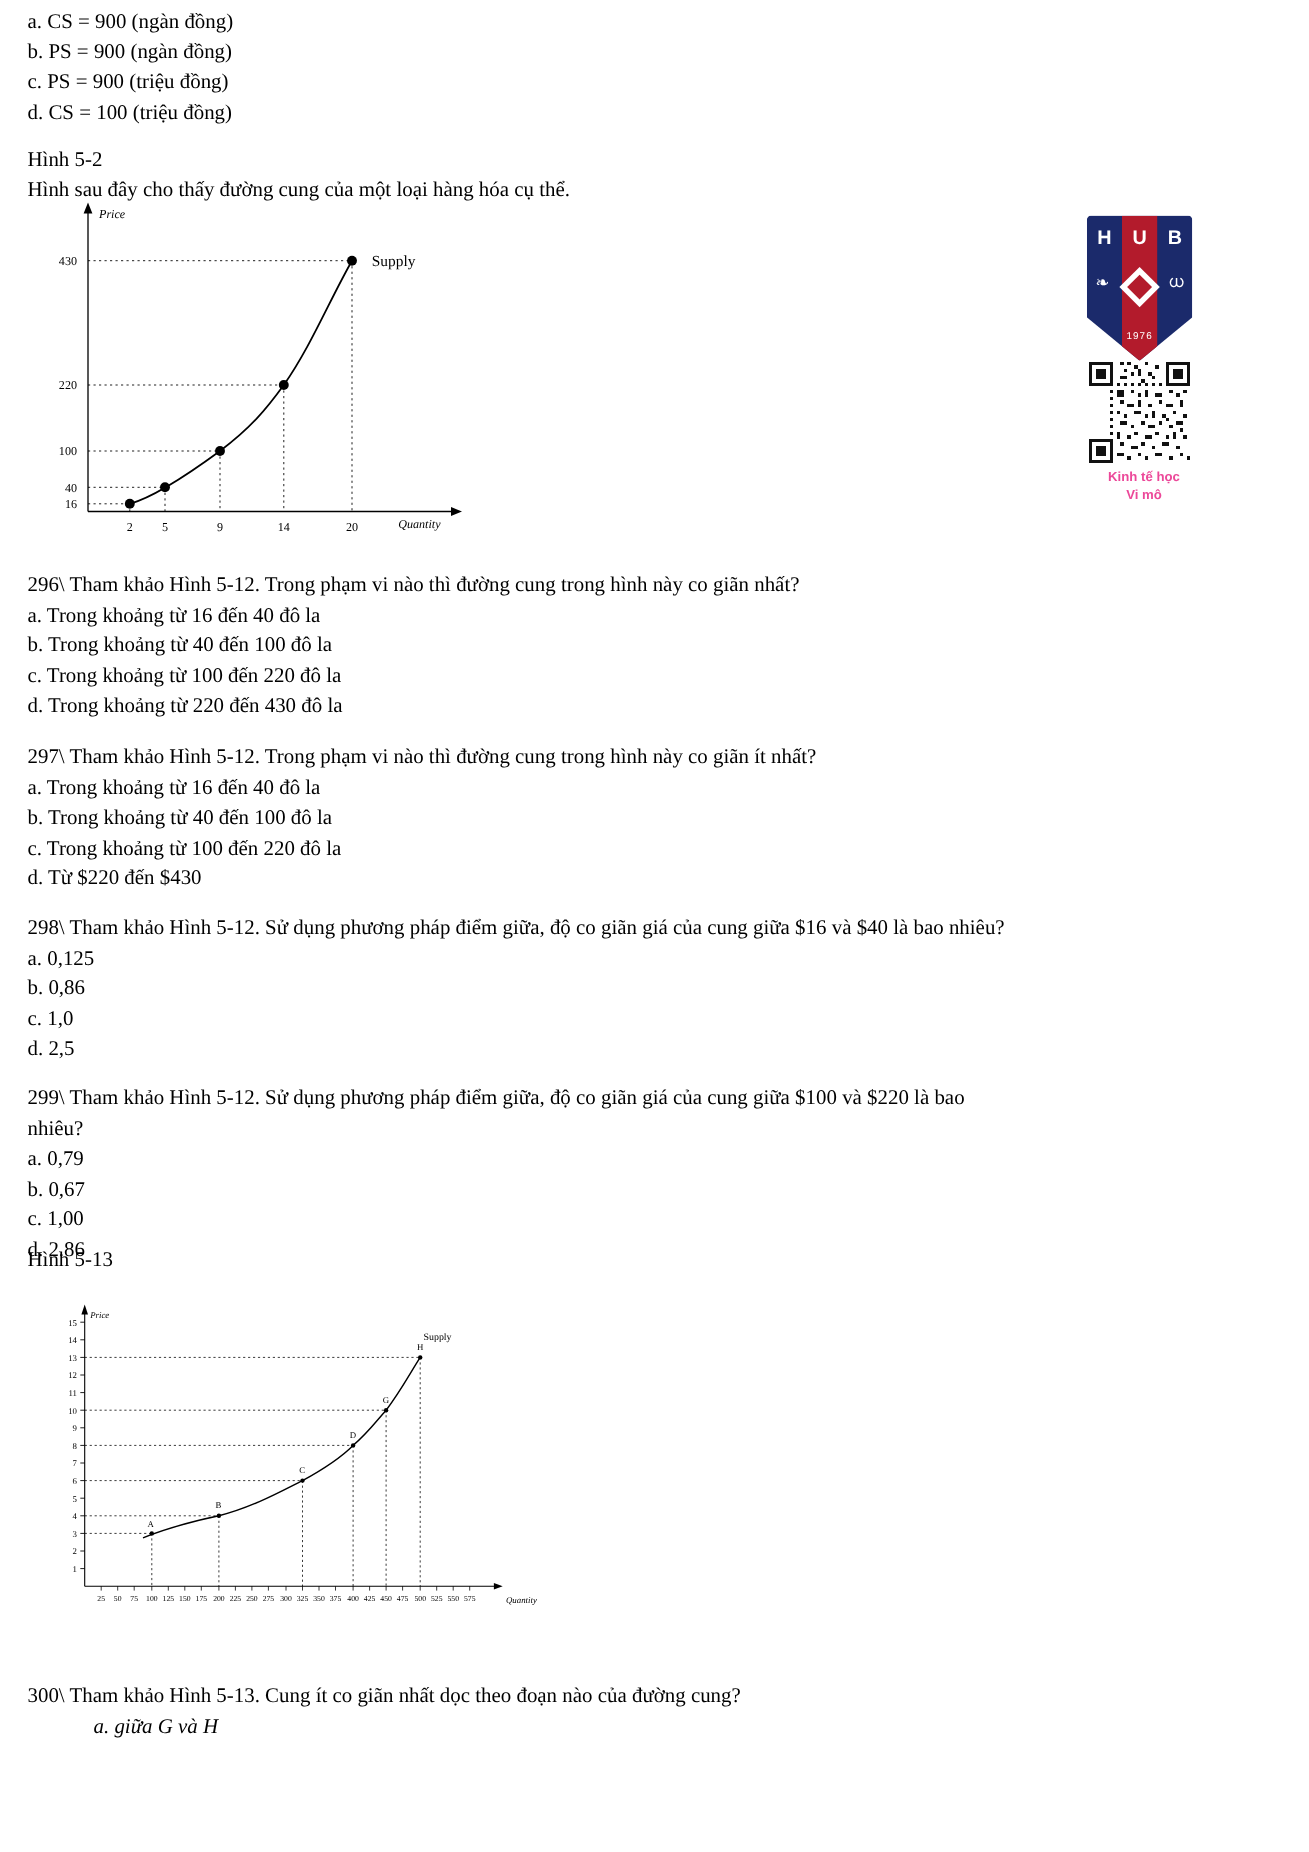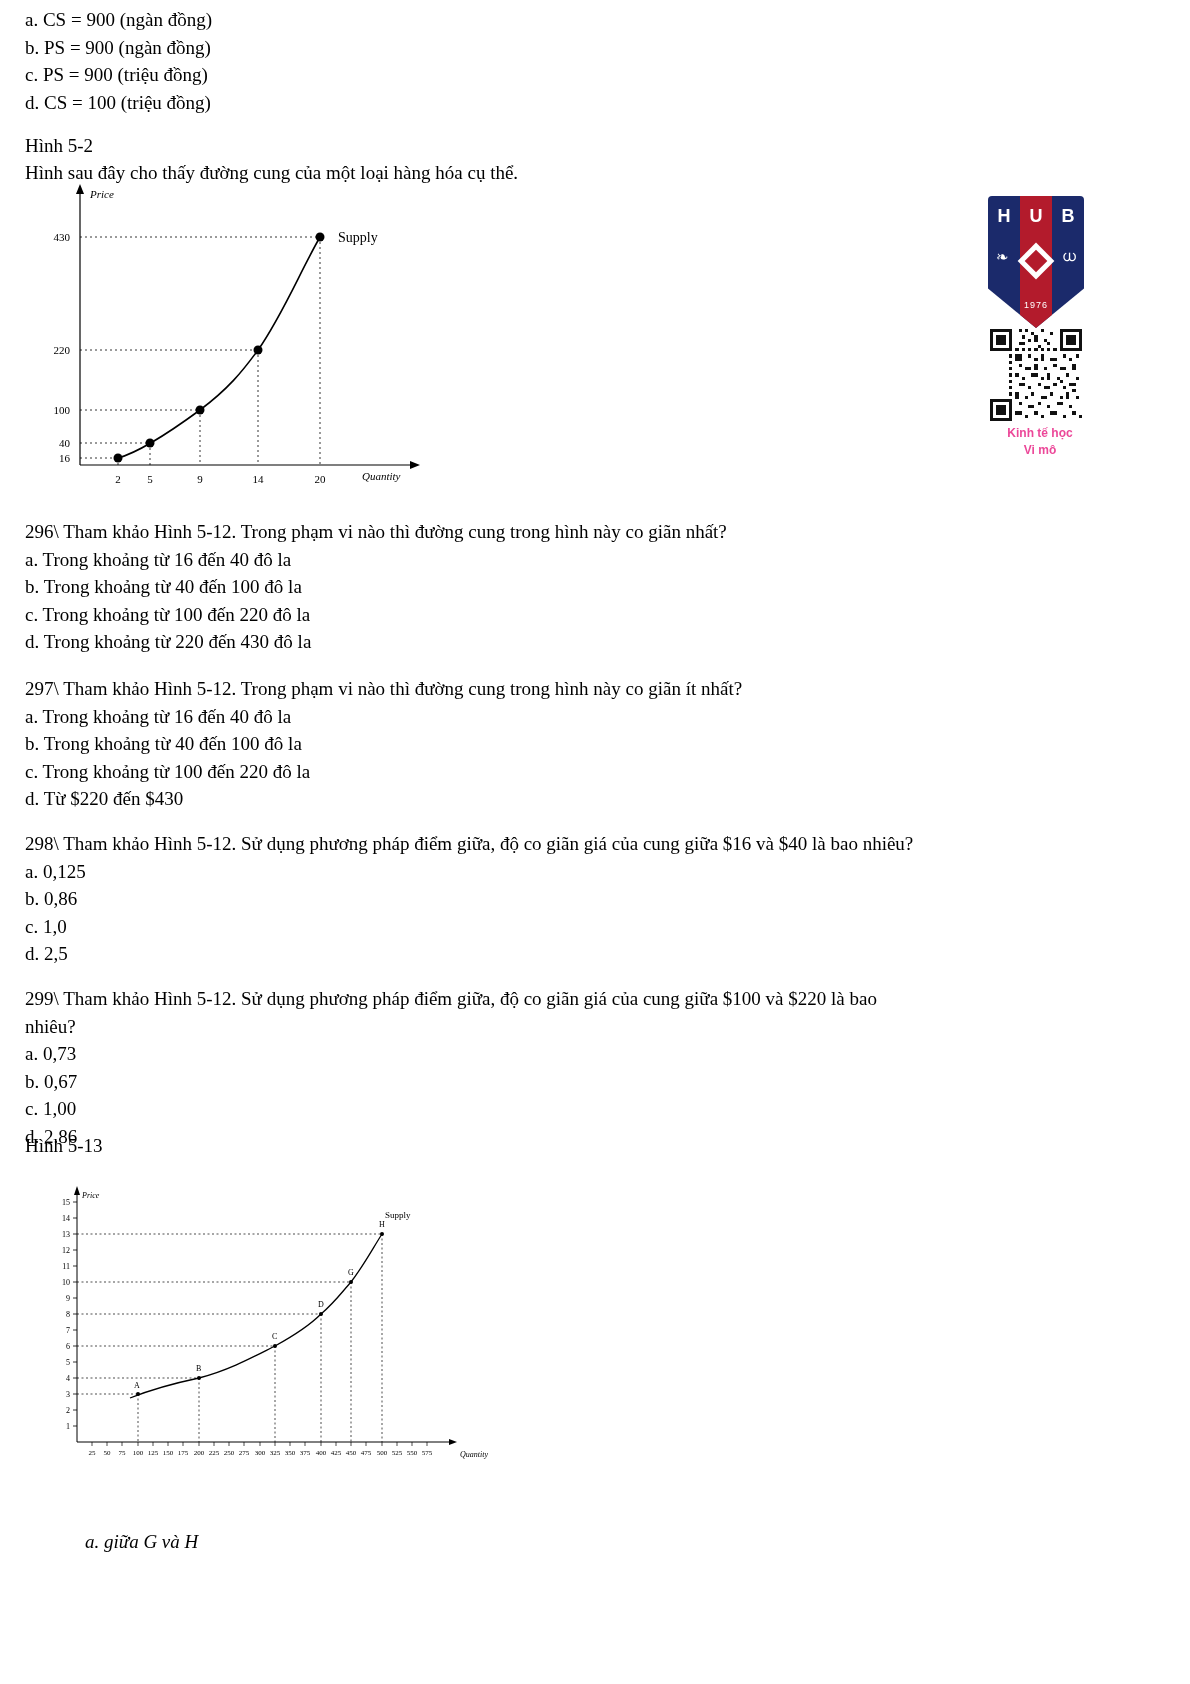--- a/index.html
+++ b/index.html
@@ -349,21 +349,21 @@
     <p class="ans">298\ Tham khảo Hình 5-12. Sử dụng phương pháp điểm giữa, độ co giãn giá của cung giữa $16 và $40 là bao nhiêu?</p>
     <p class="ans">a. 0,125</p>
     <p class="ans">b. 0,86</p>
     <p class="ans">c. 1,0</p>
     <p class="ans">d. 2,5</p>
   </div>
 
   <div class="block" style="left:25px; top:985px; width:1120px;">
     <p class="ans">299\ Tham khảo Hình 5-12. Sử dụng phương pháp điểm giữa, độ co giãn giá của cung giữa $100 và $220 là bao</p>
     <p class="ans">nhiêu?</p>
-    <p class="ans">a. 0,73</p>
+    <p class="ans">a. 0,79</p>
     <p class="ans">b. 0,67</p>
     <p class="ans">c. 1,00</p>
     <p class="ans">d. 2.86</p>
   </div>
 
   <div class="txt" style="left:25px; top:1133px;">Hình 5-13</div>
 
   <div class="fig" style="left:20px; top:1180px;">
     <svg width="500" height="300" viewBox="0 0 500 300">
 
@@ -494,16 +494,17 @@
         <text x="298" y="127">D</text>
         <text x="328" y="95">G</text>
         <text x="359" y="47">H</text>
       </g>
 
       <text x="365" y="38" font-size="9">Supply</text>
     </svg>
   </div>
 
   <div class="block" style="left:25px; top:1528px; width:1120px;">
+    <p class="ans">300\ Tham khảo Hình 5-13. Cung ít co giãn nhất dọc theo đoạn nào của đường cung?</p>
     <p class="ans" style="padding-left:60px;font-style:italic;">a. giữa G và H</p>
   </div>
 
 </div>
 
 </body></html>

